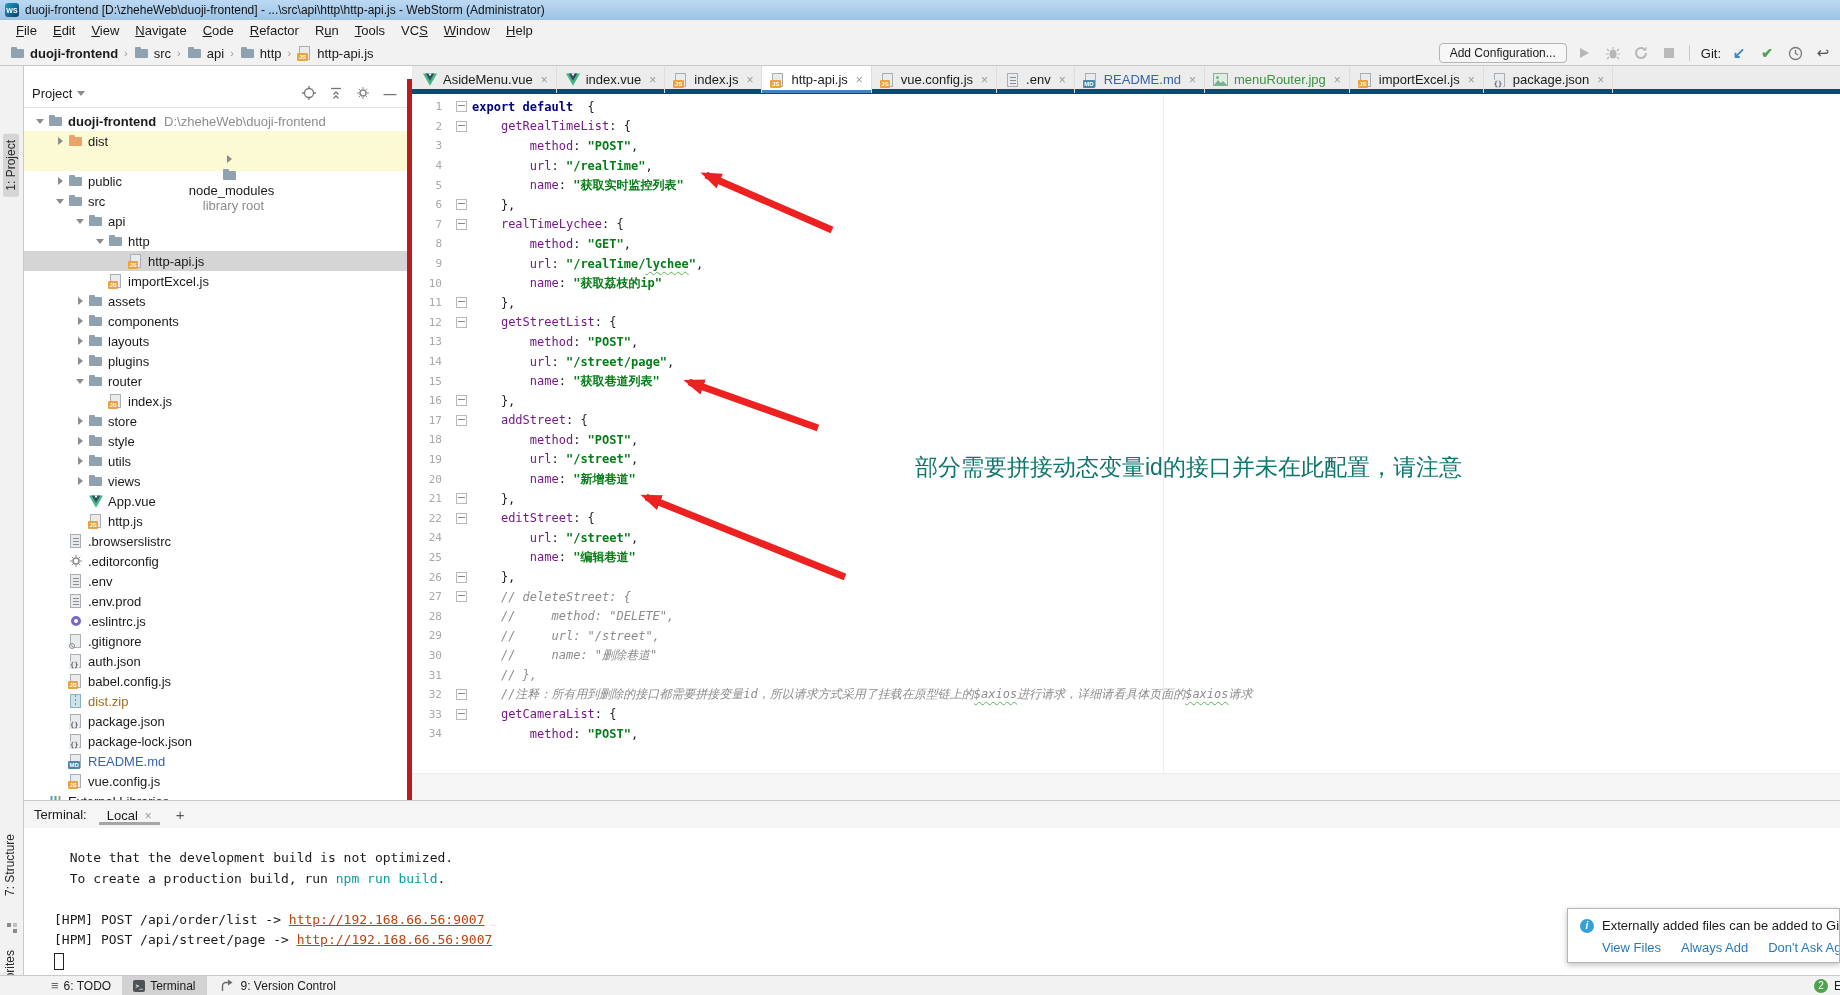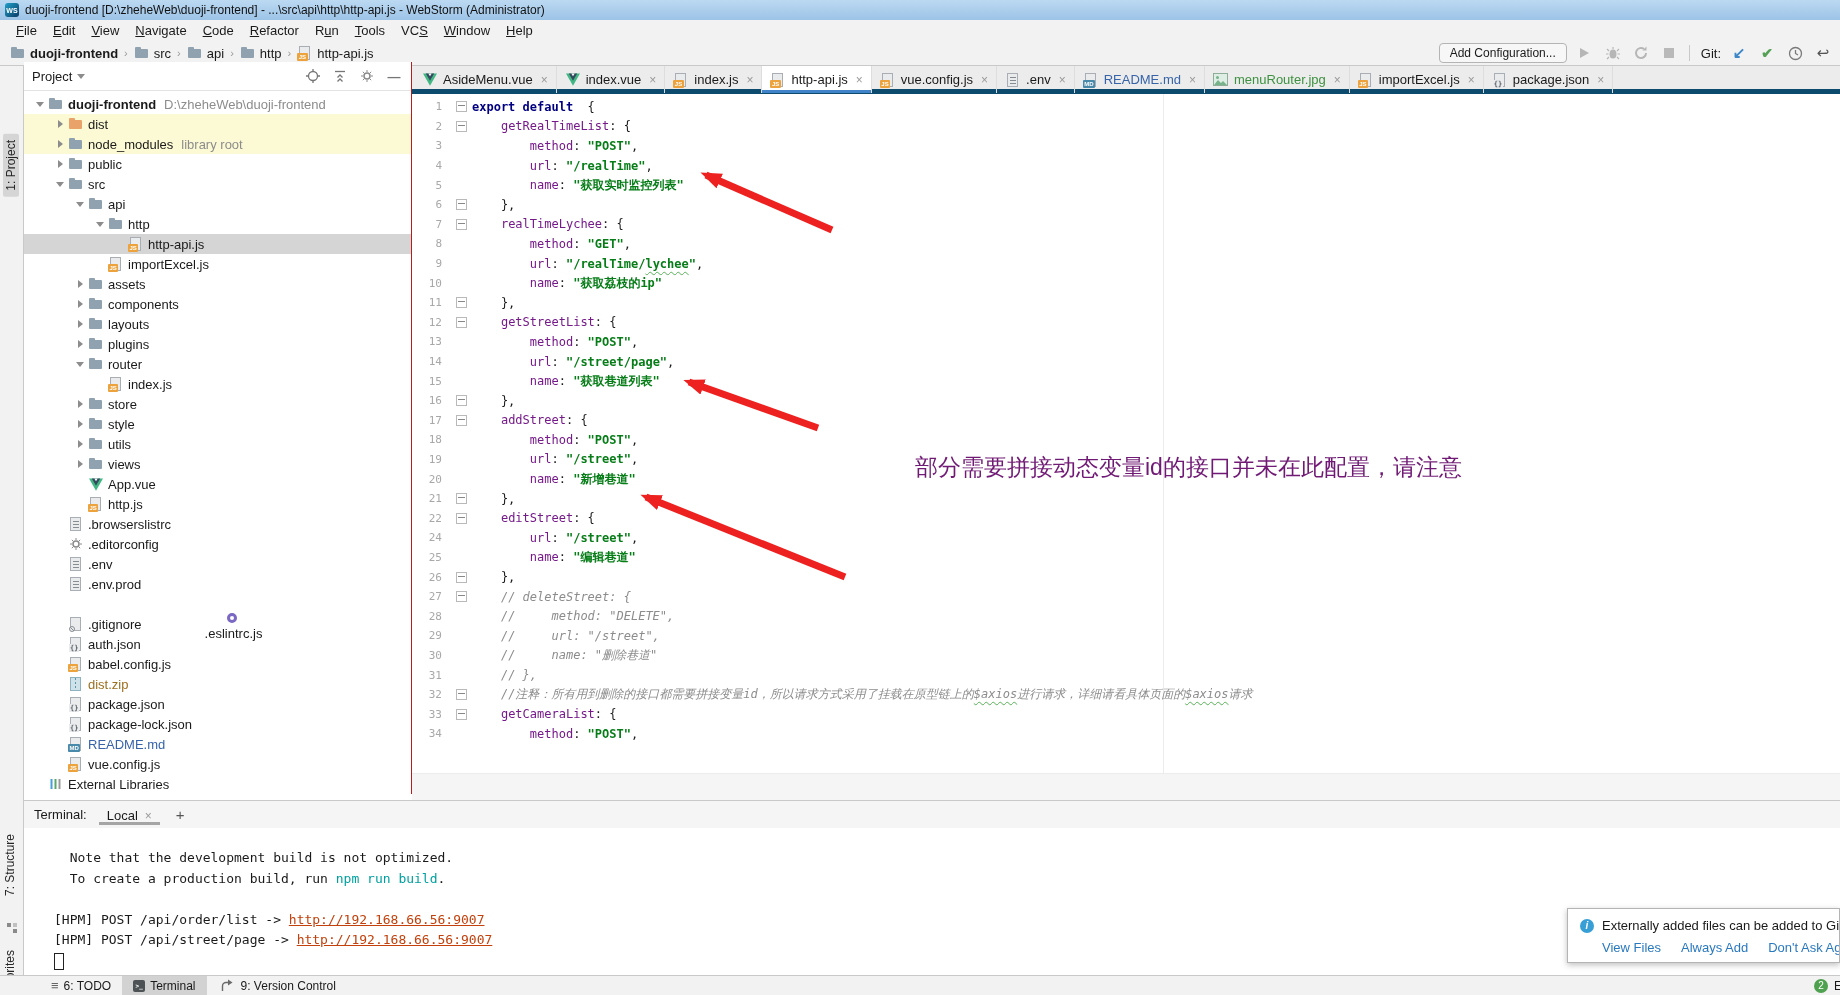--- a/index.html
+++ b/index.html
@@ -35,22 +35,22 @@
   
   #left-strip{position:absolute;left:0;top:66px;width:24px;height:909px;background:#f2f2f2;
     border-right:1px solid #c9c9c9;box-sizing:border-box;}
   .vlabel{writing-mode:vertical-lr;transform:rotate(180deg);font-size:12px;color:#262626;
     position:absolute;left:3px;white-space:nowrap;}
   #strip-project{top:68px;background:#d5d5d5;padding:6px 1px;border-radius:2px;}
   #strip-structure{top:768px;}
   #strip-favorites{top:884px;}
   #strip-sq{position:absolute;left:6px;top:856px;}
   
-  #project-panel{position:absolute;left:24px;top:62px;width:388px;height:732px;background:#fff;
-    border-right:1px solid #b91c1c;box-sizing:border-box;}
+  #project-panel{position:absolute;left:24px;top:79px;width:388px;height:732px;background:#fff;
+    border-right:5px solid #b91c1c;box-sizing:border-box;}
   #project-header{height:28px;border-bottom:1px solid #e3e3e3;display:flex;align-items:center;
     padding:0 8px;gap:6px;}
   #ph-title{display:flex;align-items:center;gap:5px;}
   .ph-caret{width:0;height:0;border:4px solid transparent;border-top:5px solid #8c8c8c;margin-top:4px;}
   #ph-icons{margin-left:auto;display:flex;align-items:center;gap:9px;}
   #tree{position:absolute;top:28px;left:0;right:0;bottom:0;overflow:hidden;padding-top:4px;}
   .trow{height:20px;display:flex;align-items:center;white-space:nowrap;cursor:default;}
   .trow.sel{background:#d5d5d5;}
   .trow.hl{background:#fcfad4;}
   .tlabel{margin-left:4px;}
@@ -88,21 +88,21 @@
   .fold{width:22px;flex:none;display:flex;align-items:center;justify-content:center;}
   .fbox{width:9px;height:9px;border:1px solid #b9b9b9;background:#fff;position:relative;}
   .fbox::after{content:"";position:absolute;left:1px;right:1px;top:3px;height:1px;background:#888;}
   .ct{font:12px "DejaVu Sans Mono",monospace;white-space:pre;}
   .tk-k{color:#000080;font-weight:bold;}
   .tk-p{color:#76198a;}
   .tk-s{color:#067d17;font-weight:bold;}
   .tk-c{color:#8c8c8c;font-style:italic;}
   .tk-w{text-decoration:underline wavy #58b258 1px;text-underline-offset:3px;}
   #editor-bottom{position:absolute;left:0;right:0;bottom:0;height:26px;background:#f5f5f5;border-top:1px solid #ececec;}
-  #red-note{position:absolute;left:503px;top:358px;font-size:23px;color:#701a75;white-space:nowrap;}
+  #red-note{position:absolute;left:503px;top:358px;font-size:23px;color:#0f766e;white-space:nowrap;}
   #arrows{position:absolute;inset:0;pointer-events:none;}
   
   #terminal-panel{position:absolute;left:24px;top:800px;width:1816px;height:175px;background:#fff;
     border-top:1px solid #c9c9c9;box-sizing:border-box;}
   #term-header{height:27px;background:#f5f5f5;display:flex;align-items:center;padding-left:10px;gap:12px;}
   .term-tab{display:flex;align-items:center;gap:7px;padding:4px 8px 2px;box-shadow:inset 0 -3px 0 #a5a5a5;}
   .term-close{color:#9a9a9a;font-size:12px;}
   .term-plus{color:#555;font-size:15px;margin-left:4px;}
   #term-body{position:absolute;top:27px;left:0;right:0;bottom:0;background:#fff;
     font:13px "DejaVu Sans Mono",monospace;padding:20px 0 0 30px;box-sizing:border-box;}
@@ -274,21 +274,21 @@
         <span class="chev chev-d"></span>
         <span class="ic ic-folder"></span>
         <span class="tlabel" style="font-weight: bold;">duoji-frontend</span>
         <span class="textra">D:\zheheWeb\duoji-frontend</span>
       </div>
       <div class="trow hl" style="padding-left: 28px;">
         <span class="chev chev-r"></span>
         <span class="ic ic-folder-orange"></span>
         <span class="tlabel">dist</span>
       </div>
-      <div class="trow hl" style="padding-left: 28px;">
+      <div class="trow hl" style="padding-left: 28px; flex-direction: column;">
         <span class="chev chev-r"></span>
         <span class="ic ic-folder"></span>
         <span class="tlabel">node_modules</span>
         <span class="textra">library root</span>
       </div>
       <div class="trow" style="padding-left: 28px;">
         <span class="chev chev-r"></span>
         <span class="ic ic-folder"></span>
         <span class="tlabel">public</span>
       </div>
@@ -409,21 +409,21 @@
       <div class="trow" style="padding-left: 28px;">
         <span class="chev"></span>
         <span class="ic ic-text-file pagebase"></span>
         <span class="tlabel">.env</span>
       </div>
       <div class="trow" style="padding-left: 28px;">
         <span class="chev"></span>
         <span class="ic ic-text-file pagebase"></span>
         <span class="tlabel">.env.prod</span>
       </div>
-      <div class="trow" style="padding-left: 28px; flex-direction: column;">
+      <div class="trow" style="padding-left: 28px;">
         <span class="chev"></span>
         <span class="ic ic-eslint-file"></span>
         <span class="tlabel">.eslintrc.js</span>
       </div>
       <div class="trow" style="padding-left: 28px;">
         <span class="chev"></span>
         <span class="ic ic-gitignore-file pagebase"></span>
         <span class="tlabel">.gitignore</span>
       </div>
       <div class="trow" style="padding-left: 28px;">

